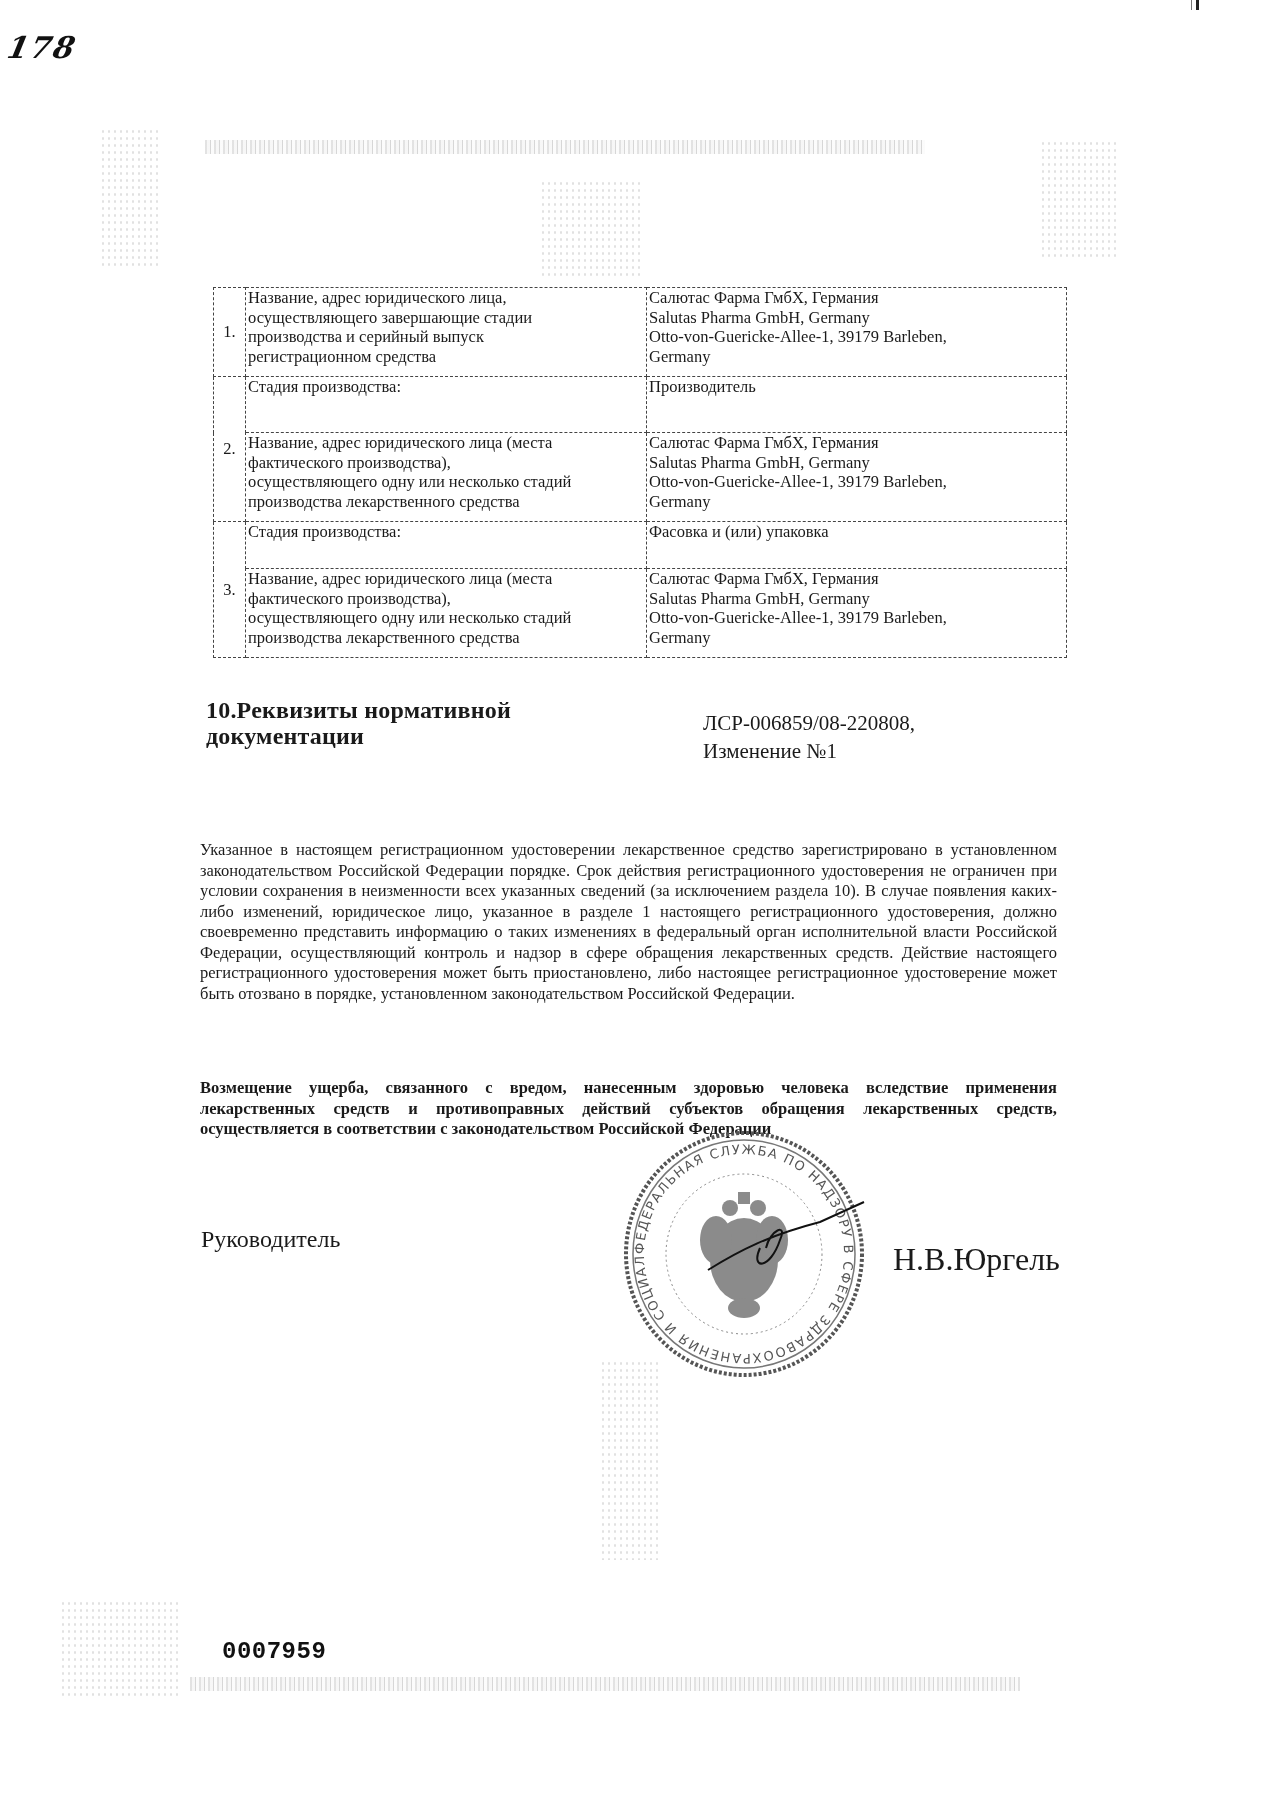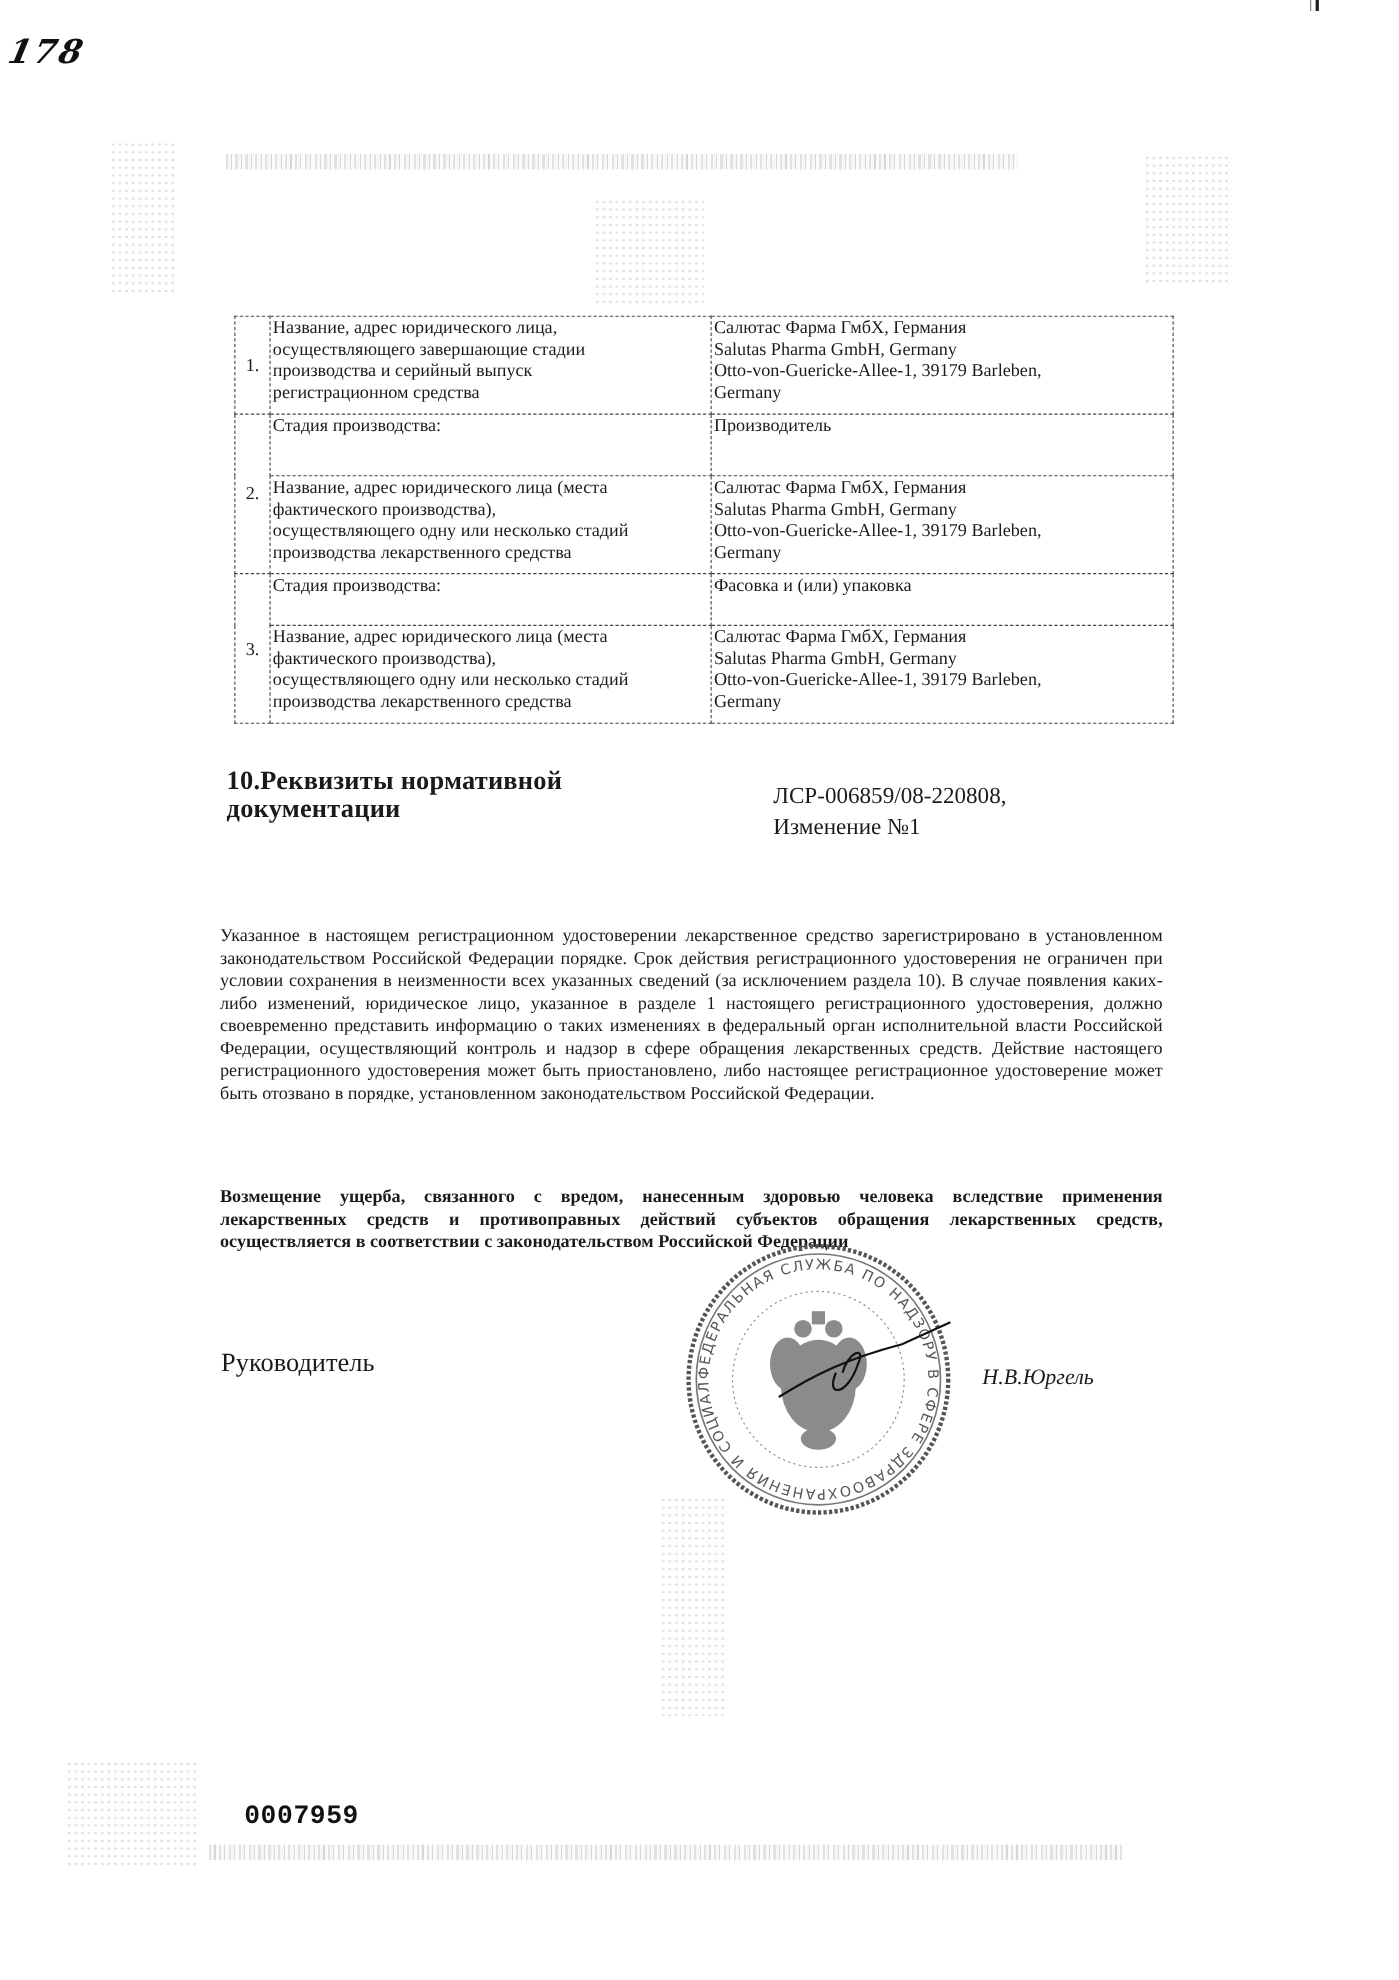--- a/index.html
+++ b/index.html
@@ -58,21 +58,21 @@
     .sec10-value { left: 703px; top: 709px; font-size: 21px; line-height: 28px; }
 
     .paragraph {
       left: 200px; width: 857px; font-size: 16.5px; line-height: 20.5px;
       text-align: justify; text-align-last: left;
     }
     .para1 { top: 793px; margin-top: 47px; }
     .para2 { top: 1046px; font-weight: bold; margin-top: 32px; }
 
     .signer-role { left: 201px; top: 1226px; font-size: 24px; }
-    .signer-name { left: 893px; top: 1241px; font-size: 20px; font-style: italic; }
+    .signer-name { left: 893px; top: 1241px; font-size: 32px; }
 
     .seal {
       left: 620px; top: 1130px; width: 248px; height: 248px;
     }
     .serial-number {
       left: 222px; top: 1638px;
       font-family: Liberation Mono, monospace;
       font-size: 24px; font-weight: bold; letter-spacing: 0.5px; color: #111;
     }
   </style>

